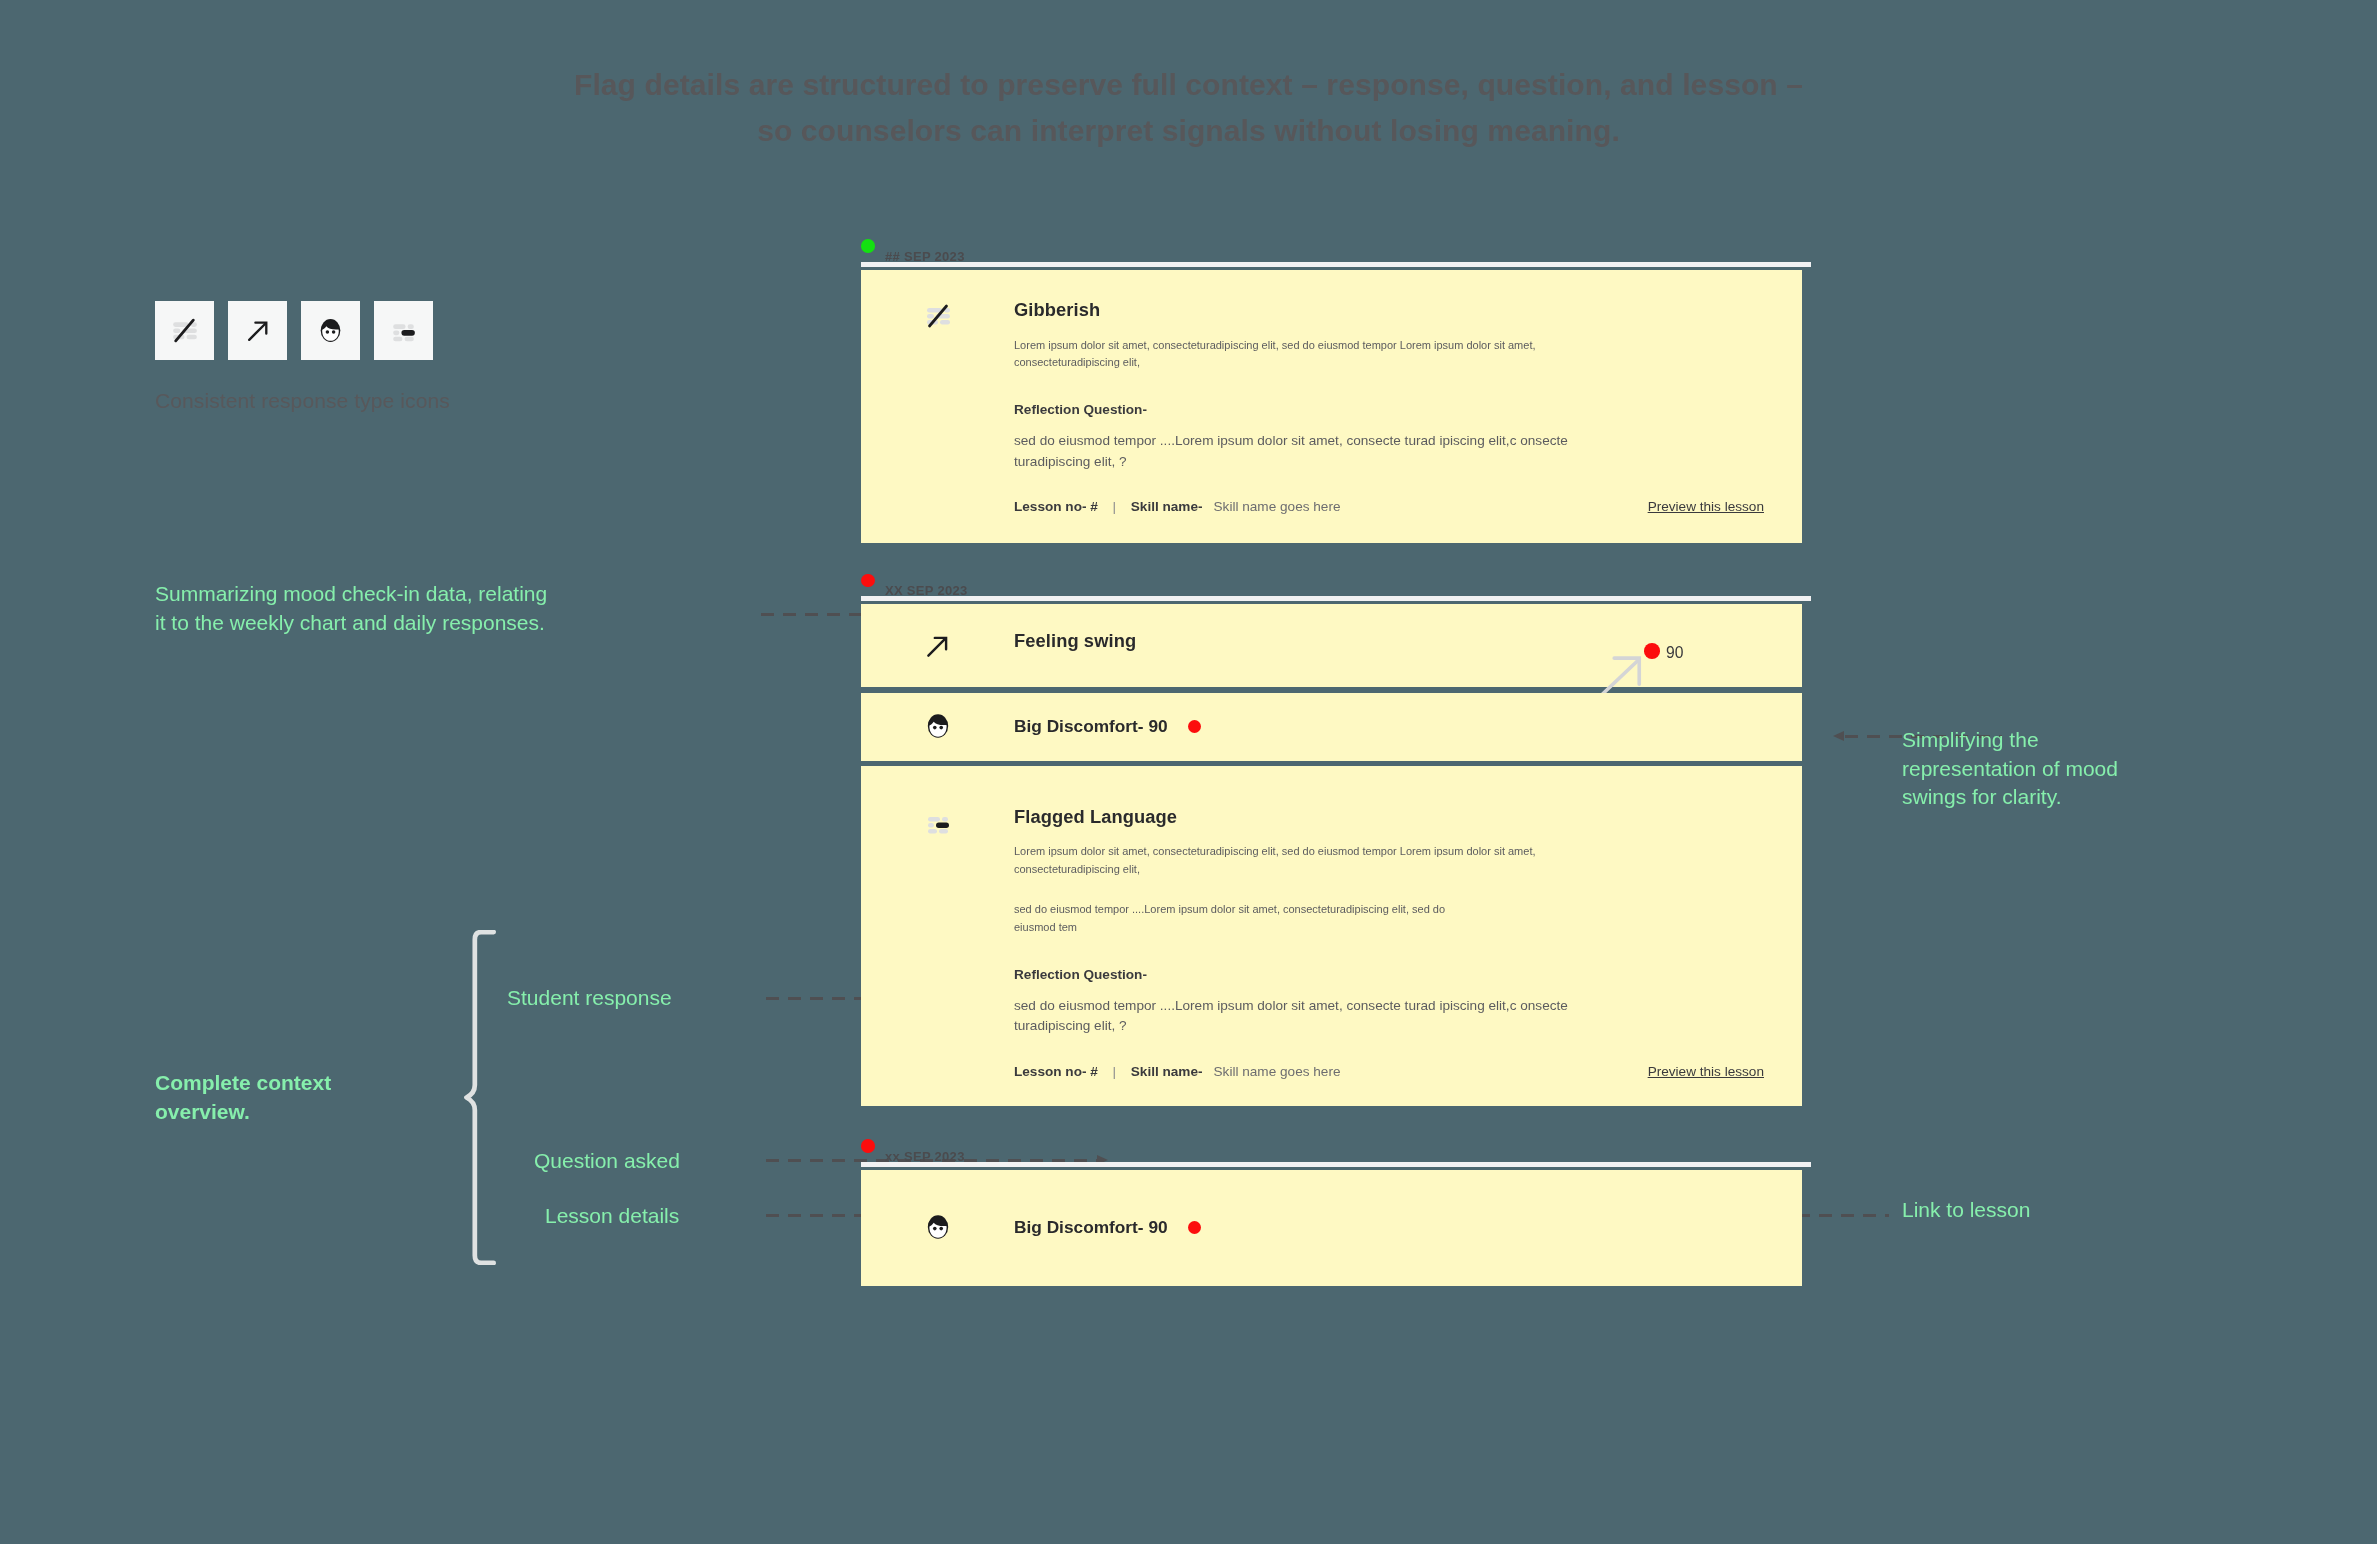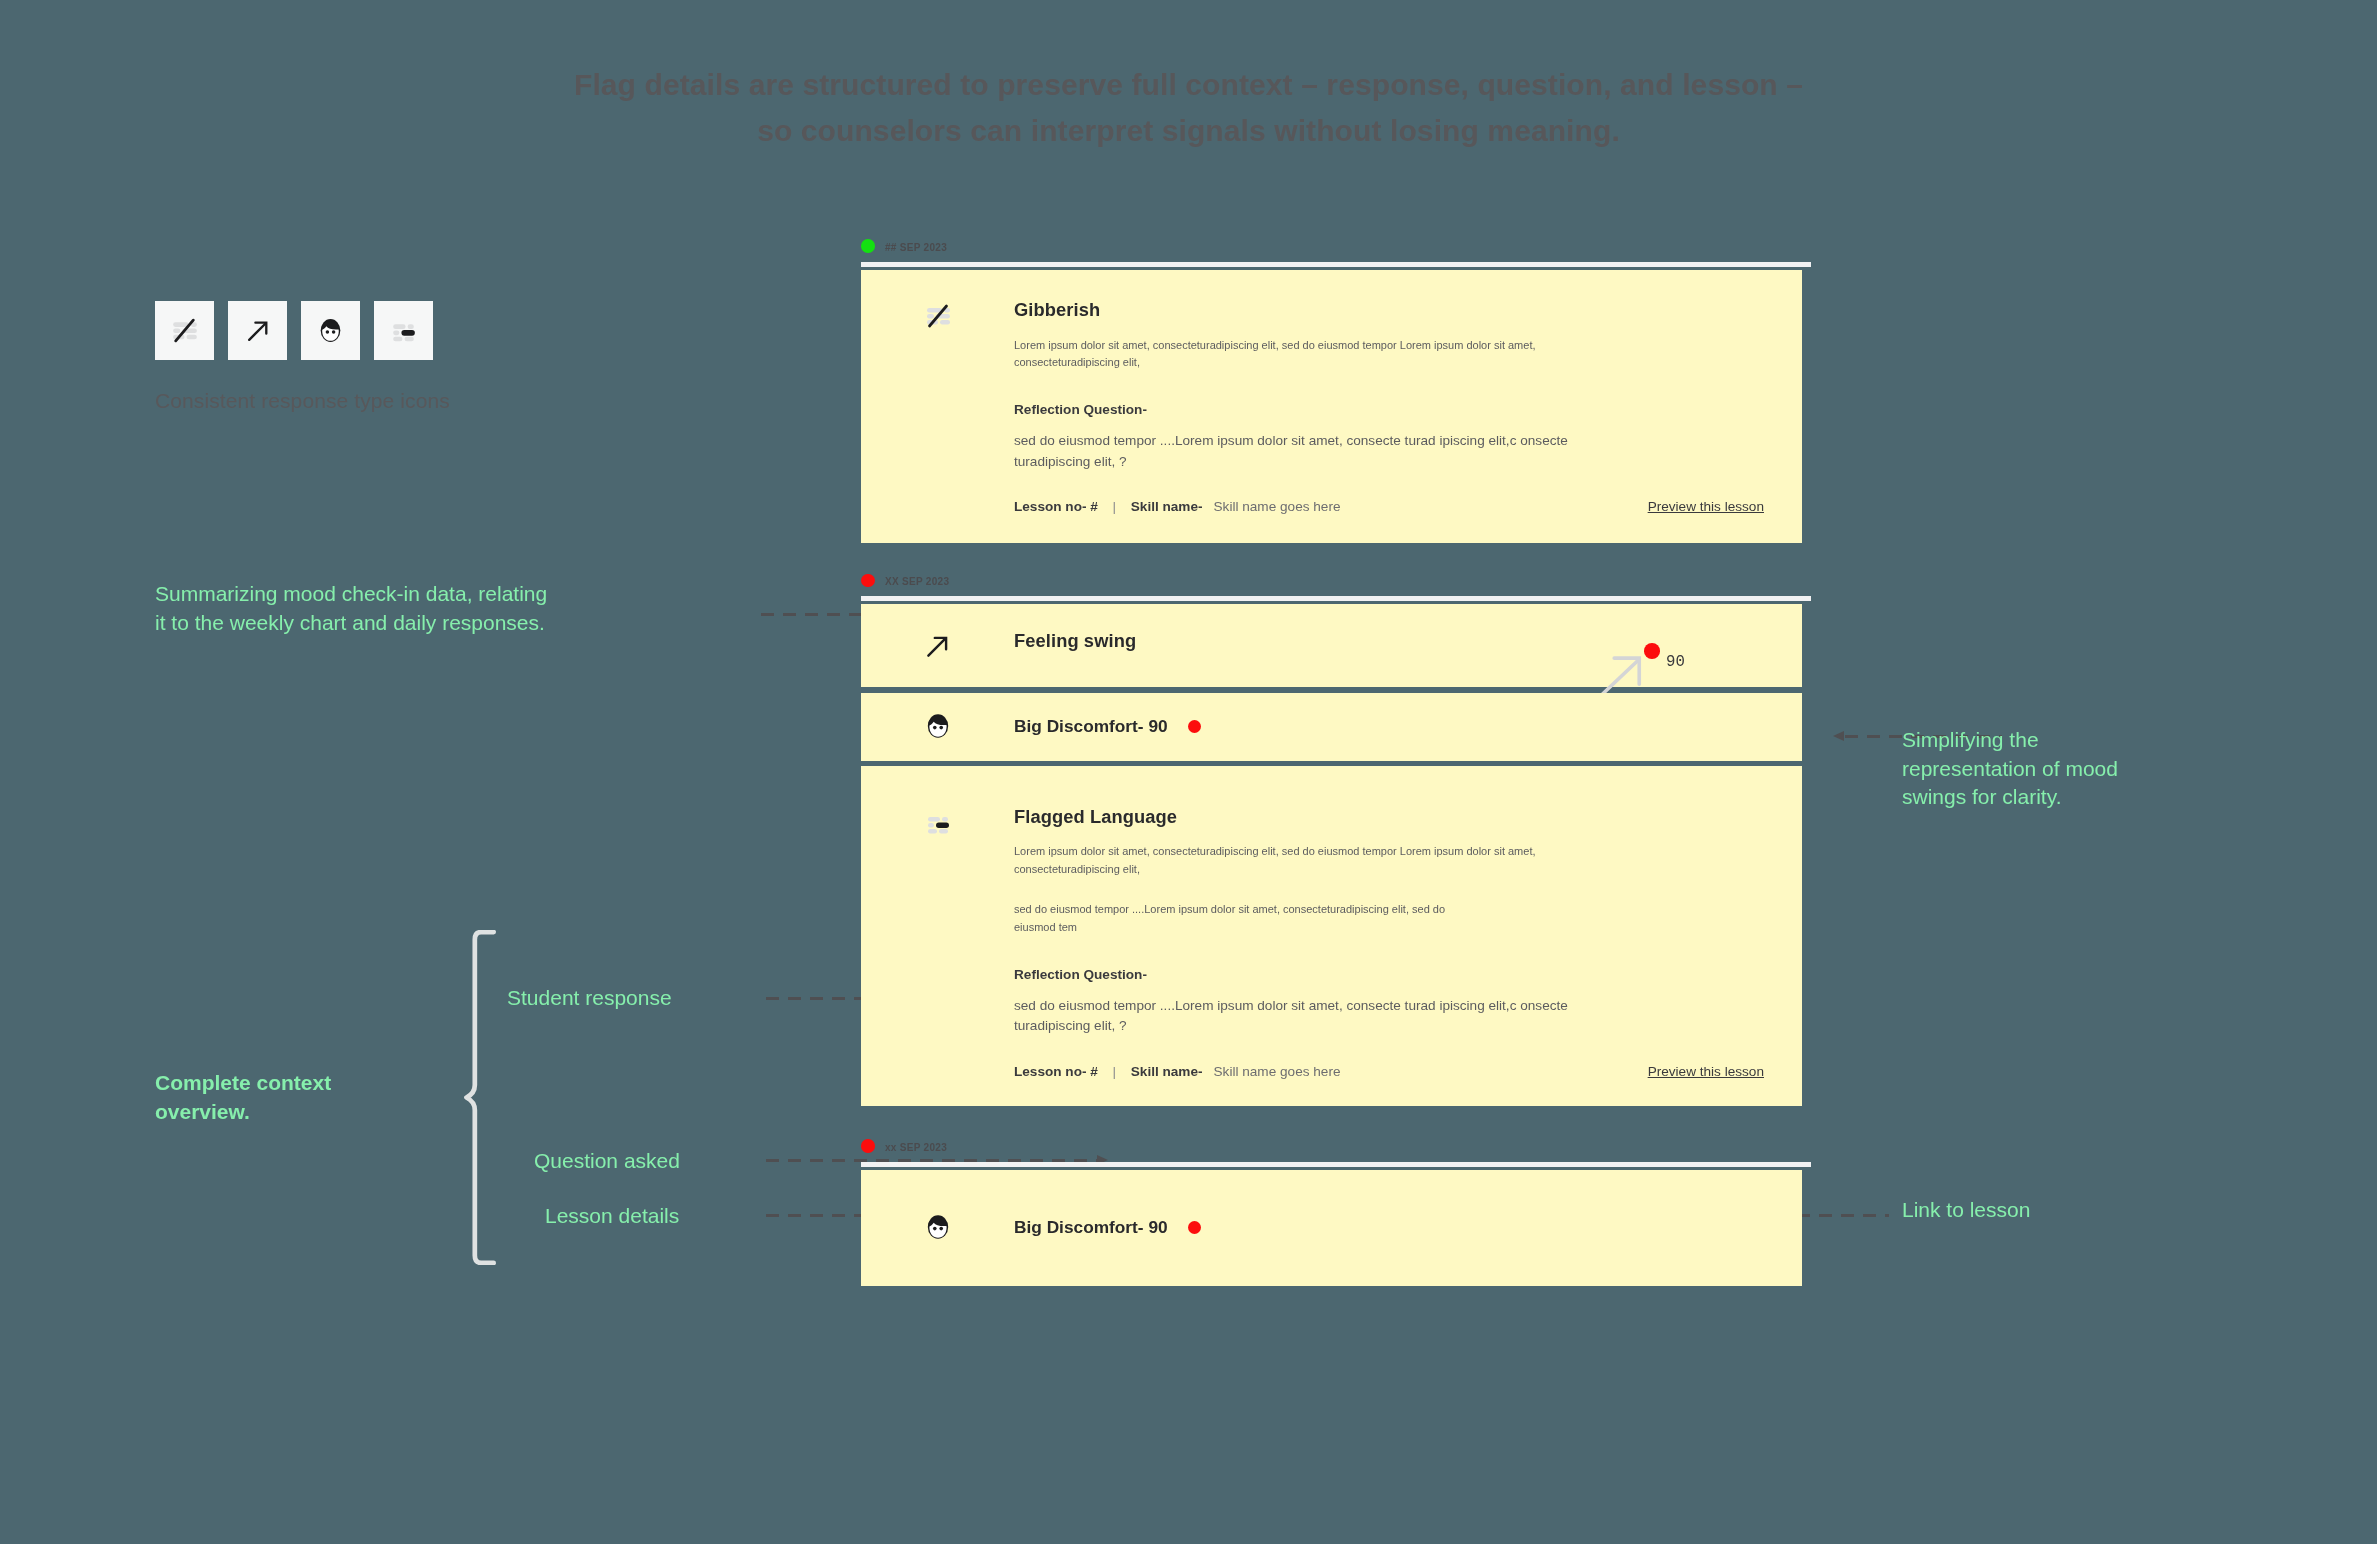--- a/index.html
+++ b/index.html
@@ -68,22 +68,22 @@
 
   
   .timeline { position: absolute; left: 861px; top: 231px; width: 941px; }
 
   .date-head { position: relative; height: 39px; }
   .date-dot {
     position: absolute; left: 0; top: 8.4px;
     width: 13.6px; height: 13.6px; border-radius: 50%;
   }
   .date-label {
-    position: absolute; left: 24px; top: 11px;
-    font-size: 10px; font-weight: 700; color: #4b4b4e;
+    position: absolute; left: 24px; top: 18px;
+    font-size: 13px; font-weight: 700; color: #4b4b4e;
     letter-spacing: 0.3px;
   }
   .date-rule {
     position: absolute; left: 0; top: 31px; right: -9.4px;
     height: 5.2px; background: #f1f1f2;
   }
 
   .card {
     position: relative;
     background: #fef9c3;
@@ -328,21 +328,21 @@
           </div>
           <div class="card-body">
             <div class="card-title">Feeling swing</div>
 
             <div class="swing">
               <svg style="position:absolute; left:14.7px; top:17px;" width="58" height="50" viewBox="0 0 110 96">
                 <line x1="10" y1="86" x2="86" y2="14" stroke="#d4d5d6" stroke-width="7" stroke-linecap="round"></line>
                 <polyline points="42,8 90,8 90,58" fill="none" stroke="#d4d5d6" stroke-width="7" stroke-linecap="round"></polyline>
               </svg>
               <span class="sdot" style="left:67px; top:6.3px; background:#fc0d0d;"></span>
-              <span class="slab" style="left:89px; top:16px;font-family:Liberation Mono, monospace;">90</span>
+              <span class="slab" style="left:89px; top:7px;">90</span>
               <span class="sdot" style="left:27px; top:59px; background:#ffd60a;"></span>
               <span class="slab" style="left:0px; top:56px;">26</span>
             </div>
           </div>
         </div>
       </div>
 
       <div class="card">
         <div class="card-inner compact">
           <div class="card-icon">

